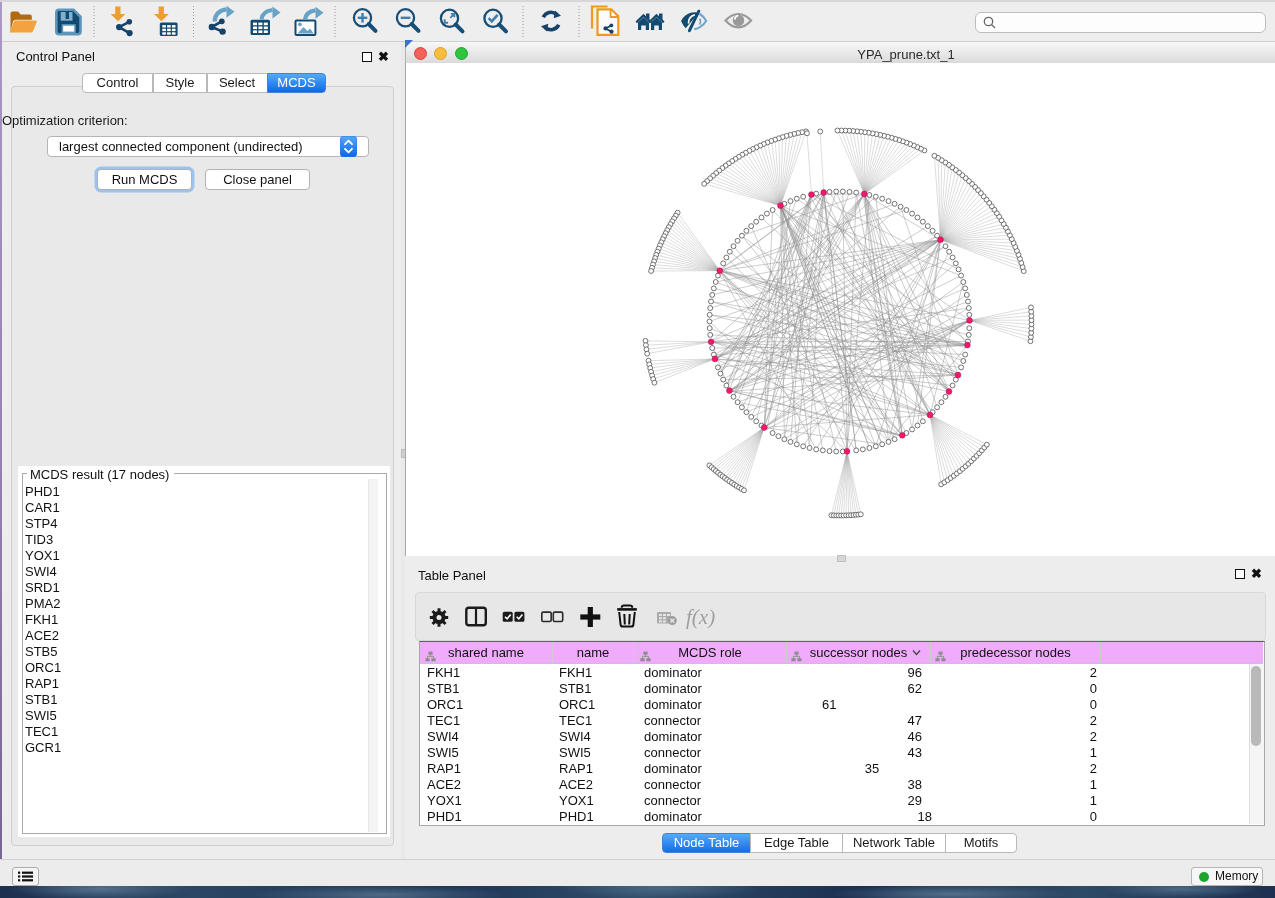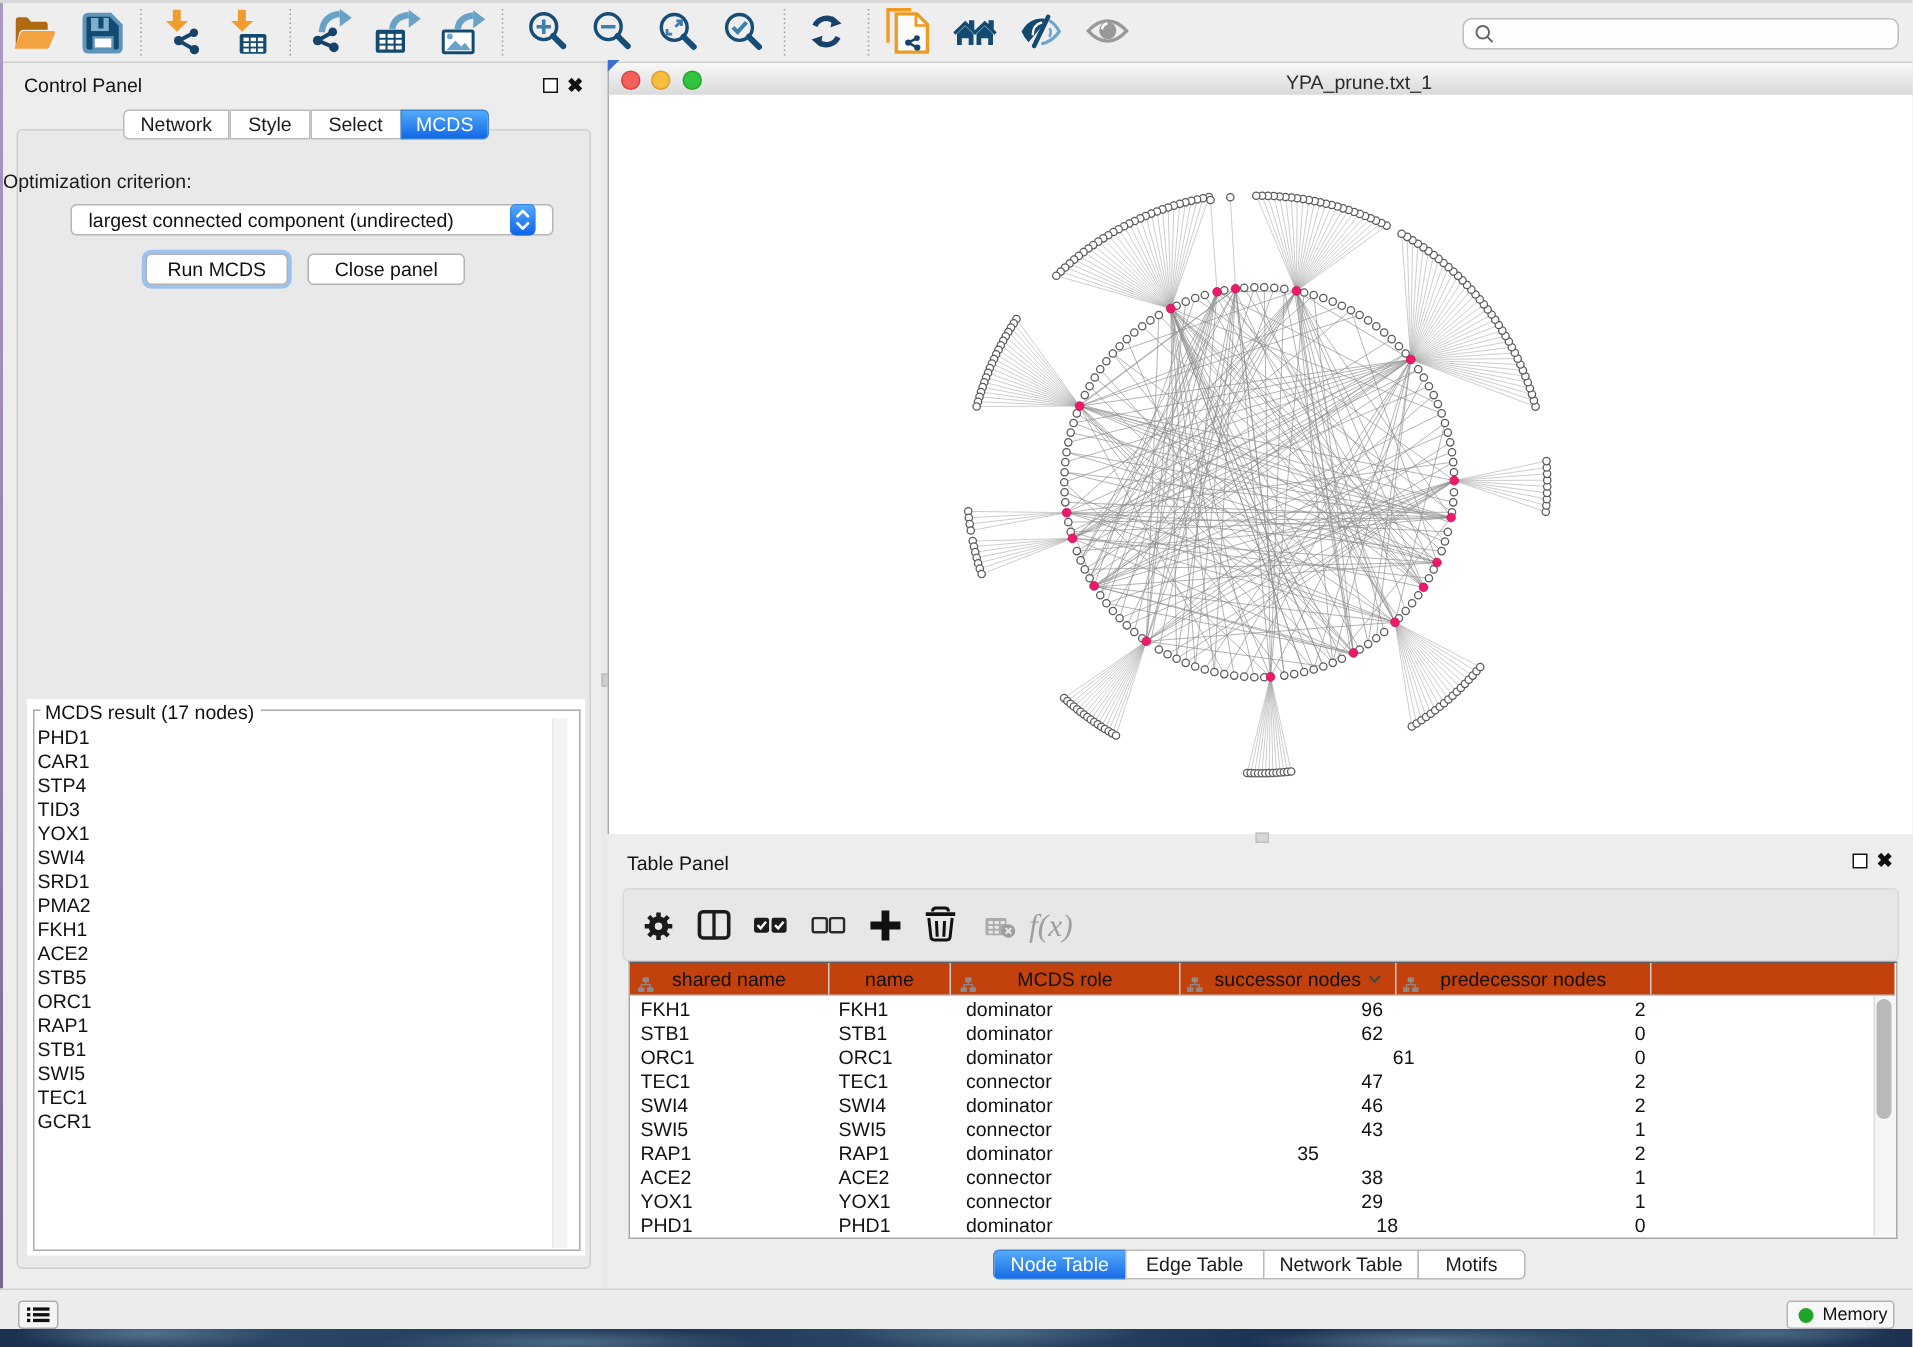--- a/index.html
+++ b/index.html
@@ -30,21 +30,21 @@
 #vsplit{left:401px;top:42px;width:4px;height:817px;background:#e9e9e9}
 #netwin{left:405px;top:42px;width:870px;height:521px}
 #nettitle{left:0;top:0;width:870px;height:21px;background:linear-gradient(#f8f8f8,#dadada);border-bottom:1px solid #a6a6a6;border-left:1px solid #b0b0b0}
 .tl{position:absolute;top:5px;width:11px;height:11px;border-radius:50%}
 #netname{left:0;top:5px;width:1000px;text-align:center;font-size:13px;color:#2a2a2a}
 #netcanvas{left:0;top:21px;width:870px;height:493px;background:#fff;border-left:1px solid #a6a6a6}
 #tablepanel{left:405px;top:556px;width:870px;height:303px}
 #tptitle{left:13px;top:12px;font-size:13px;color:#111}
 #tptoolbar{left:10px;top:36px;width:849px;height:47px;background:#e7e7e7;border:1px solid #d8d8d8;border-radius:4px}
 #tbl{left:14px;top:85px;width:844px;height:183px;background:#fff;border:1px solid #a8a8a8;border-top:1px solid #606060}
-#tblhead{left:0;top:0;width:843px;height:21px;background:#c2410c;border-bottom:1px solid #c6c6c6}
+#tblhead{left:0;top:0;width:843px;height:21px;background:#f0abfc;border-bottom:1px solid #c6c6c6}
 .hcell{position:absolute;top:0;height:21px;border-right:1px solid #cdcdcd;font-size:13px;color:#111;text-align:center;line-height:21px}
 .treeicon{position:absolute;top:5px}
 .trow{position:absolute;font-size:13px;color:#111;height:16px;line-height:16px}
 #tblsb{left:829px;top:22px;width:14px;height:160px;background:#f5f5f5;border-left:1px solid #ddd}
 #tblthumb{left:831px;top:24px;width:10px;height:80px;background:#b9b9b9;border-radius:5px}
 #btabs{left:257px;top:277px;height:20px}
 .btab{position:absolute;top:0;height:18px;border:1px solid #b9b9b9;background:#fff;font-size:13px;color:#1a1a1a;text-align:center;line-height:18px}
 #statusbar{left:0;top:859px;width:1275px;height:27px;background:#ececec;border-top:1px solid #d2d2d2}
 #listbtn{left:12px;top:7px;width:25px;height:17px;background:#f4f4f4;border:1px solid #adadad;border-radius:3px}
 #membtn{left:1191px;top:7px;width:70px;height:17px;background:#f7f7f7;border:1px solid #b5b5b5;border-radius:3px;font-size:12px;color:#111;line-height:17px}
@@ -197,21 +197,21 @@
         <line x1="9.6" y1="9.6" x2="13" y2="13" stroke="#666" stroke-width="1.3"></line>
       </svg>
     </div></div>
 <div class="abs" id="leftedge"></div>
 <div class="abs" id="ctrlpanel">
   <div class="abs" id="ctitle">Control Panel</div>
   <div class="abs floatbox" style="left:360px;top:10px"></div>
   <div class="abs xicon" style="left:376px;top:9px">✖</div>
   <div class="abs" id="cpane"></div>
   <div class="abs" id="tabs">
-    <div class="tab" style="left:0;width:69px;border-radius:4px 0 0 4px">Network</div>
+    <div class="tab" style="left:0;width:69px;border-radius:4px 0 0 4px">Control</div>
     <div class="tab" style="left:71px;width:52px">Style</div>
     <div class="tab" style="left:124.5px;width:59px">Select</div>
     <div class="tab tabsel" style="left:185px;width:57px;border-radius:0 4px 4px 0">MCDS</div>
   </div>
   <div class="abs" id="optlabel">Optimization criterion:</div>
   <div class="abs" id="combo">largest connected component (undirected)</div>
   <div class="abs" id="combocap">
     <svg width="17" height="21" viewBox="0 0 17 21">
         <path d="M5 8.2 L8.5 4.6 L12 8.2" fill="none" stroke="#fff" stroke-width="1.8" stroke-linecap="round" stroke-linejoin="round"></path>
         <path d="M5 12.8 L8.5 16.4 L12 12.8" fill="none" stroke="#fff" stroke-width="1.8" stroke-linecap="round" stroke-linejoin="round"></path>
@@ -668,21 +668,21 @@
       <div class="trow" style="left:402px;top:22.5px;width:100px;text-align:right">96</div>
       <div class="trow" style="left:577px;top:22.5px;width:100px;text-align:right">2</div>
       <div class="trow" style="left:7px;top:38.6px">STB1</div>
       <div class="trow" style="left:139px;top:38.6px">STB1</div>
       <div class="trow" style="left:224px;top:38.6px">dominator</div>
       <div class="trow" style="left:402px;top:38.6px;width:100px;text-align:right">62</div>
       <div class="trow" style="left:577px;top:38.6px;width:100px;text-align:right">0</div>
       <div class="trow" style="left:7px;top:54.7px">ORC1</div>
       <div class="trow" style="left:139px;top:54.7px">ORC1</div>
       <div class="trow" style="left:224px;top:54.7px">dominator</div>
-      <div class="trow" style="left:423px;top:54.7px;width:100px;text-align:right">61</div>
+      <div class="trow" style="left:402px;top:54.7px;width:100px;">61</div>
       <div class="trow" style="left:577px;top:54.7px;width:100px;text-align:right">0</div>
       <div class="trow" style="left:7px;top:70.8px">TEC1</div>
       <div class="trow" style="left:139px;top:70.8px">TEC1</div>
       <div class="trow" style="left:224px;top:70.8px">connector</div>
       <div class="trow" style="left:402px;top:70.8px;width:100px;text-align:right">47</div>
       <div class="trow" style="left:577px;top:70.8px;width:100px;text-align:right">2</div>
       <div class="trow" style="left:7px;top:86.9px">SWI4</div>
       <div class="trow" style="left:139px;top:86.9px">SWI4</div>
       <div class="trow" style="left:224px;top:86.9px">dominator</div>
       <div class="trow" style="left:402px;top:86.9px;width:100px;text-align:right">46</div>

